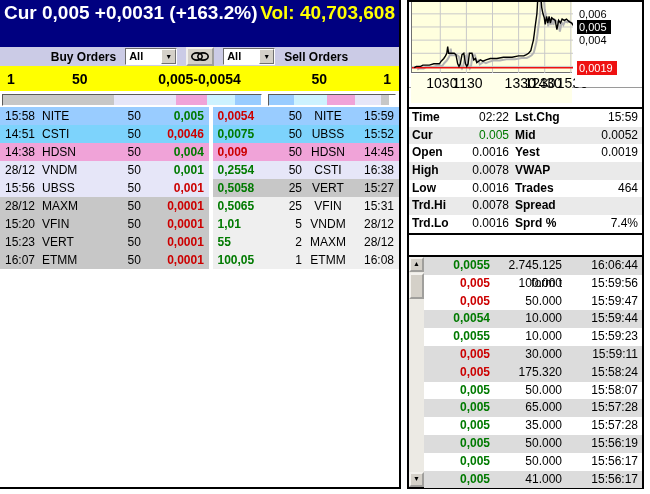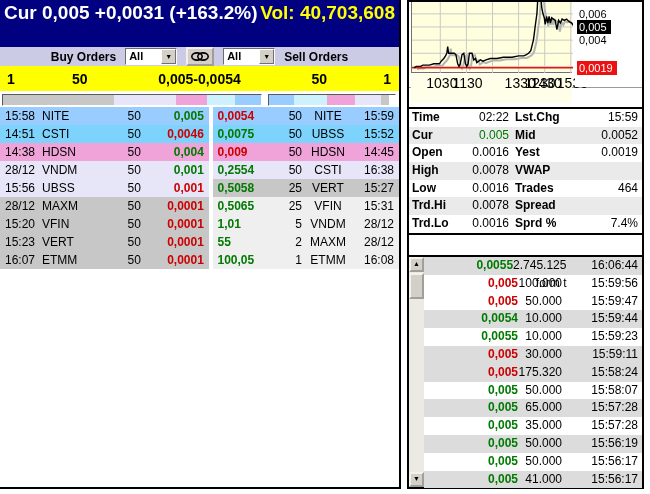--- a/index.html
+++ b/index.html
@@ -91,21 +91,21 @@
             border-top:2px solid #000; background:#fff; }
   #tscroll { position:absolute; left:0; top:0; width:15px; bottom:0; background:#ECEAE4; }
   .sbtn { position:absolute; left:0; width:15px; height:15px; background:#D4D0C8;
           border:2px outset #f4f2ee; font-size:7px; text-align:center; line-height:10px; cursor:pointer; }
   .sbtn.up { top:0; } .sbtn.down { bottom:0; }
   .sthumb { position:absolute; left:0; top:16px; width:15px; height:26px; background:#D4D0C8;
             border:2px outset #f4f2ee; cursor:grab; }
   #tlist { position:absolute; left:15px; right:0; top:0; bottom:0; }
   .trow { display:flex; height:17.8px; line-height:17.8px; font-size:12px; background:#fff; }
   .trow.shade { background:#DCDCDC; }
-  .tp { width:66px; text-align:right; font-weight:bold;margin-left:28px; }
+  .tp { width:66px; text-align:right; font-weight:bold; }
   .ts { flex:1; text-align:right; padding-right:16px; }
   .tt { width:64px; text-align:right; padding-right:4px; }
 </style>
 </head>
 <body>
 
 <div id="screen">
 
   <div id="left-pane">
     <div class="hdr">

